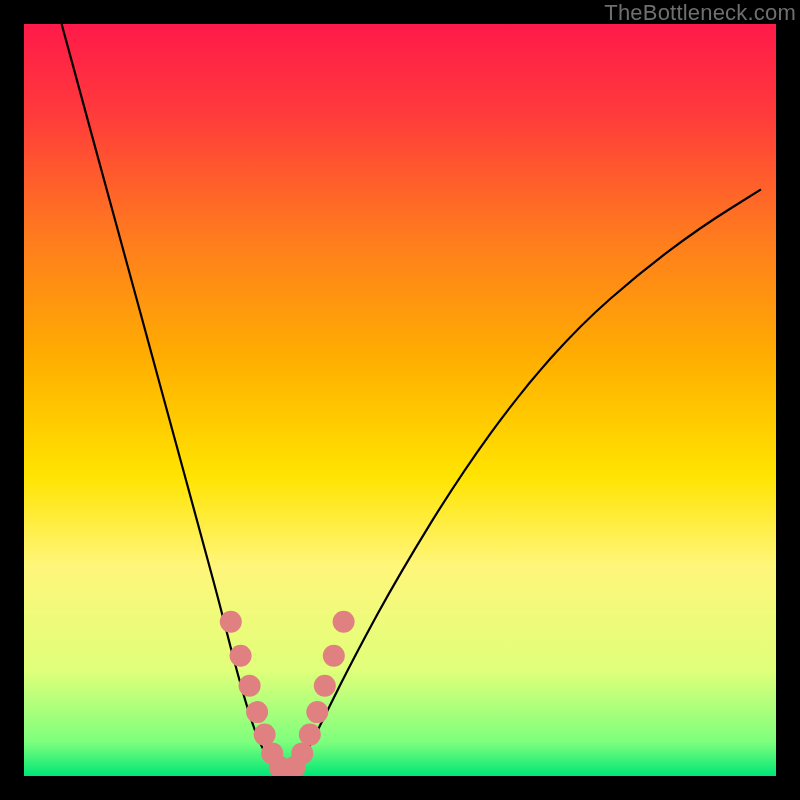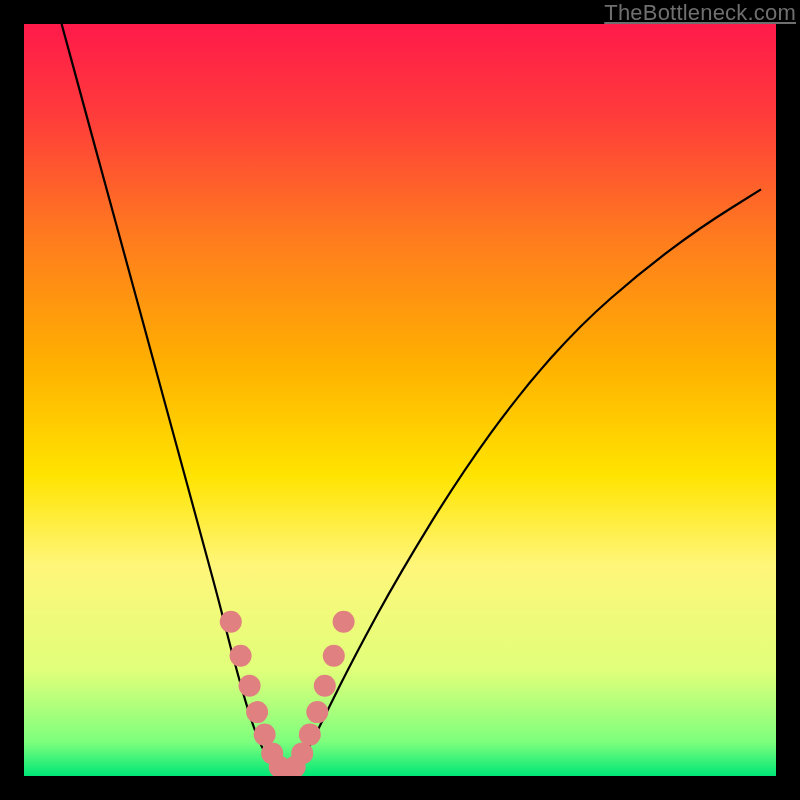--- a/index.html
+++ b/index.html
@@ -28,21 +28,20 @@
   }
   .watermark {
     position: absolute;
     top: 0px;
     right: 4px;
     font-size: 22px;
     font-weight: 500;
     color: #6f6f6f;
     letter-spacing: 0.2px;
     font-family: Arial, Helvetica, sans-serif;
-    text-decoration: underline;
   }
 </style>
 </head>
 <body>
 
 <div class="frame">
   <svg class="plot" viewBox="0 0 752 752" preserveAspectRatio="none">
     <defs>
       <linearGradient id="bg-grad" x1="0" y1="0" x2="0" y2="1">
           <stop offset="0%" stop-color="#ff1a4a"></stop>

